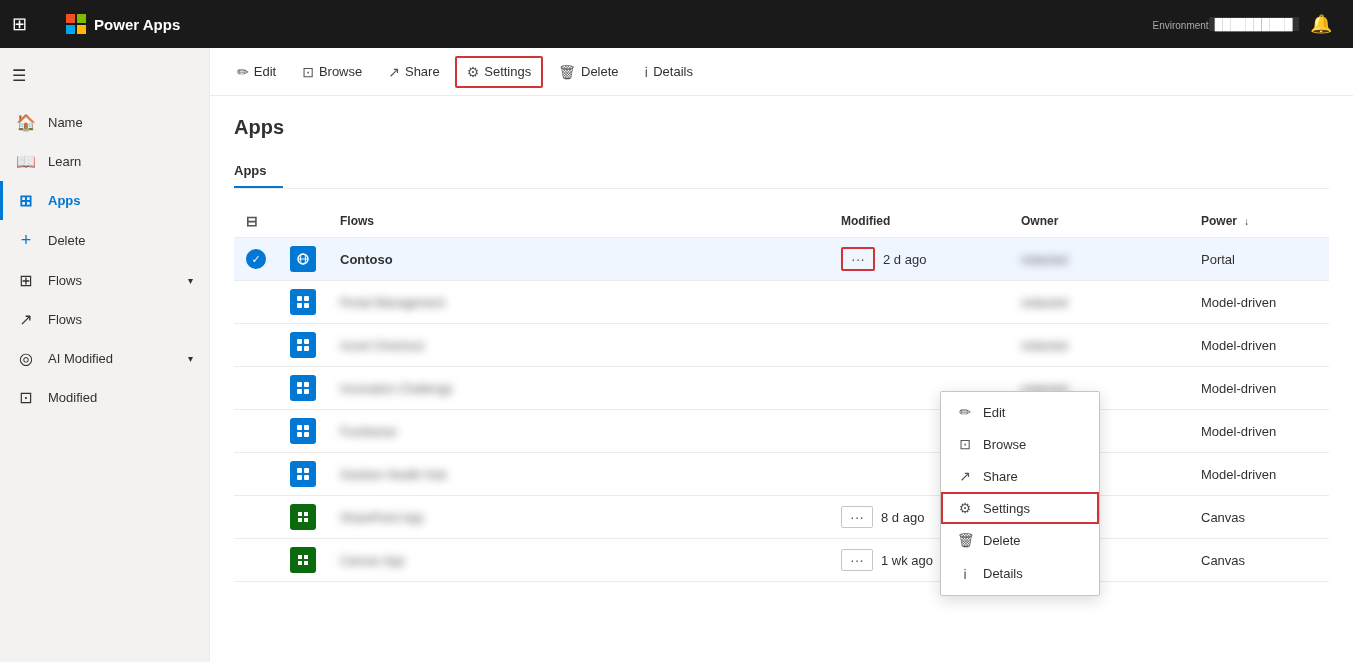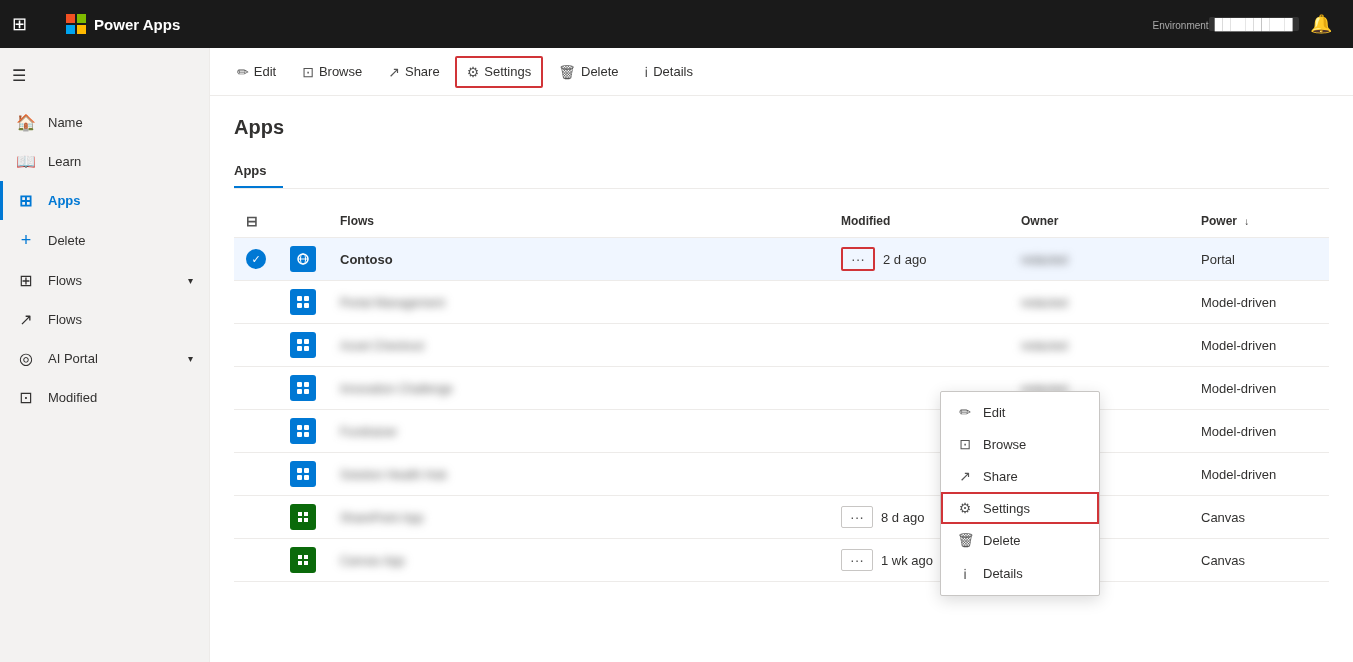--- a/index.html
+++ b/index.html
@@ -361,21 +361,21 @@
       <span class="sidebar-icon">⊞</span>
       <span class="sidebar-label">Flows</span>
       <span class="sidebar-chevron">▾</span>
     </a>
     <a class="sidebar-item">
       <span class="sidebar-icon">↗</span>
       <span class="sidebar-label">Flows</span>
     </a>
     <a class="sidebar-item">
       <span class="sidebar-icon">◎</span>
-      <span class="sidebar-label">AI Portal</span>
+      <span class="sidebar-label">AI Modified</span>
       <span class="sidebar-chevron">▾</span>
     </a>
     <a class="sidebar-item">
       <span class="sidebar-icon">⊡</span>
       <span class="sidebar-label">Modified</span>
     </a>
   </div>
 
   <div class="content-area">
 

